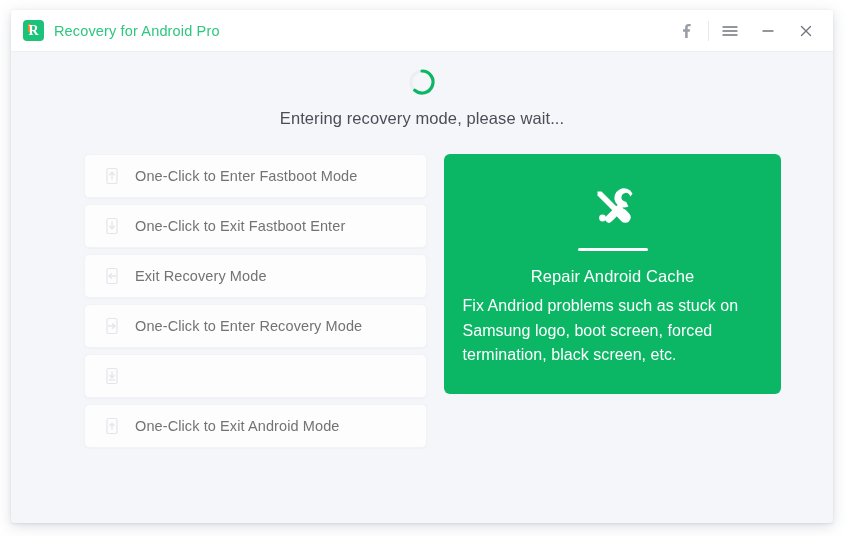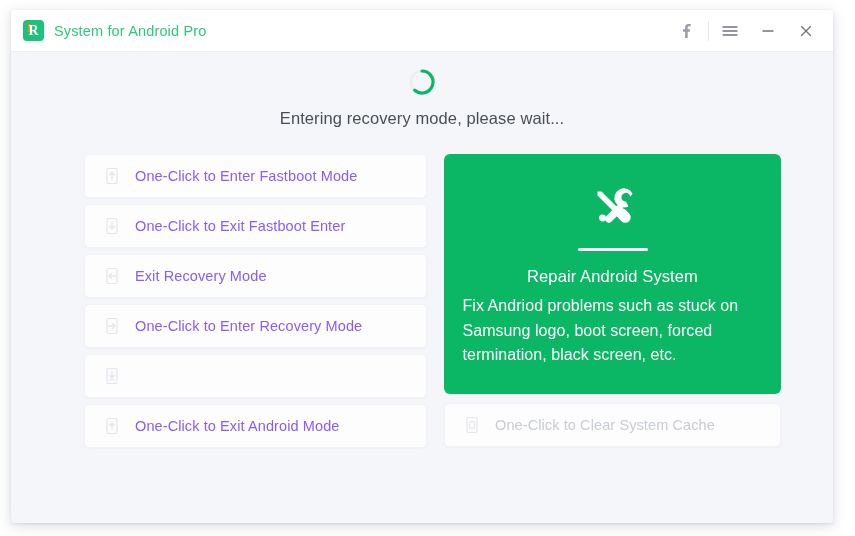--- a/index.html
+++ b/index.html
@@ -157,21 +157,21 @@
     width: 18px;
     height: 18px;
     flex: none;
     margin-right: 14px;
     opacity: 0.45;
   }
   .mode-btn .ic svg { display: block; }
 
   .mode-btn .lbl {
     font-size: 14.5px;
-    color: #8b5cf6;
+    color: #737373;
     letter-spacing: 0.1px;
     white-space: nowrap;
   }
 
   .col-right {
     width: 337px;
     flex: none;
     display: flex;
     flex-direction: column;
     gap: 9px;
@@ -250,21 +250,21 @@
 
 <div class="app-window">
 
   <div class="titlebar">
 
     <div class="logo-wrap">
       <div class="logo-mark">
         <div class="bar-orange"></div>
         <div class="letter">R</div>
       </div>
-      <div class="app-title">System for Android Pro</div>
+      <div class="app-title">Recovery for Android Pro</div>
     </div>
 
     <div class="titlebar-controls">
 
       <div class="tb-btn">
         <svg width="16" height="16" viewBox="0 0 16 16" aria-hidden="true">
           <path d="M10.2 3.3h1.5V1.1C11.45 1.06 10.6 1 9.6 1 7.5 1 6.1 2.2 6.1 4.4v1.9H4v2.5h2.1V15h2.6V8.8h2.05l.32-2.5H8.7V4.65c0-.73.2-1.35 1.5-1.35z" fill="#9a9ea6"></path>
         </svg>
       </div>
 
@@ -395,30 +395,21 @@
 
               <circle cx="17.5" cy="38" r="3.4" fill="#ffffff"></circle>
 
               <g fill="#ffffff">
                 <path d="M44.6 10.6 a9.6 9.6 0 1 0 2.4 13.2 l-4.3-3.1 a4.4 4.4 0 1 1 1.3-6.2 z" transform="rotate(28 40 18)"></path>
                 <rect x="18" y="30" width="22" height="7.6" rx="3.8" transform="rotate(-45 29 33.8)"></rect>
               </g>
             </svg>
           </div>
           <div class="repair-divider"></div>
-          <div class="repair-title">Repair Android System</div>
+          <div class="repair-title">Repair Android Cache</div>
           <div class="repair-desc">Fix Andriod problems such as stuck on Samsung logo, boot screen, forced termination, black screen, etc.</div>
         </div>
 
-        <div class="cache-btn">
-          <span class="ic">
-            <svg width="18" height="18" viewBox="0 0 18 18" aria-hidden="true">
-              <rect x="4" y="1.5" width="10" height="15" rx="1.6" fill="none" stroke="#c6c9d2" stroke-width="1.2"></rect>
-              <rect x="6.6" y="5.6" width="4.8" height="6.6" rx="1" fill="none" stroke="#c6c9d2" stroke-width="1.1"></rect>
-            </svg>
-          </span>
-          <span class="lbl">One-Click to Clear System Cache</span>
-        </div>
 
       </div>
     </div>
   </div>
 </div>
 
 </body></html>

